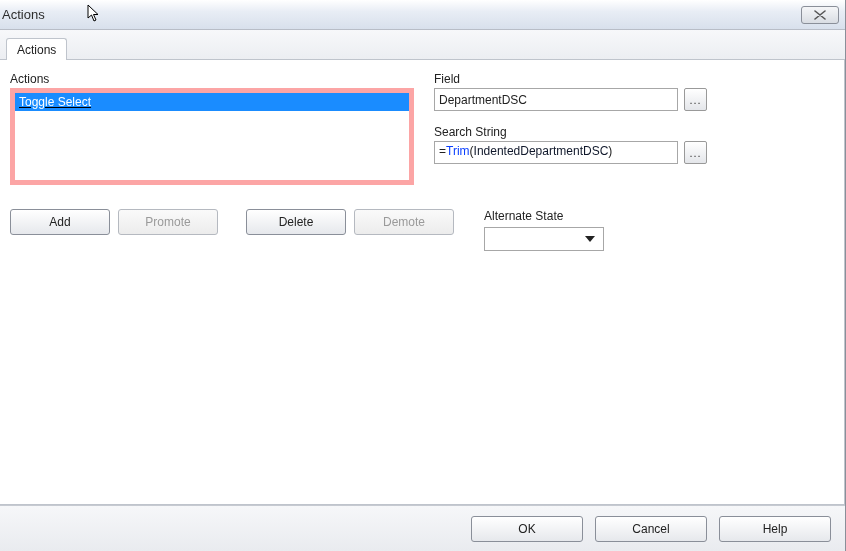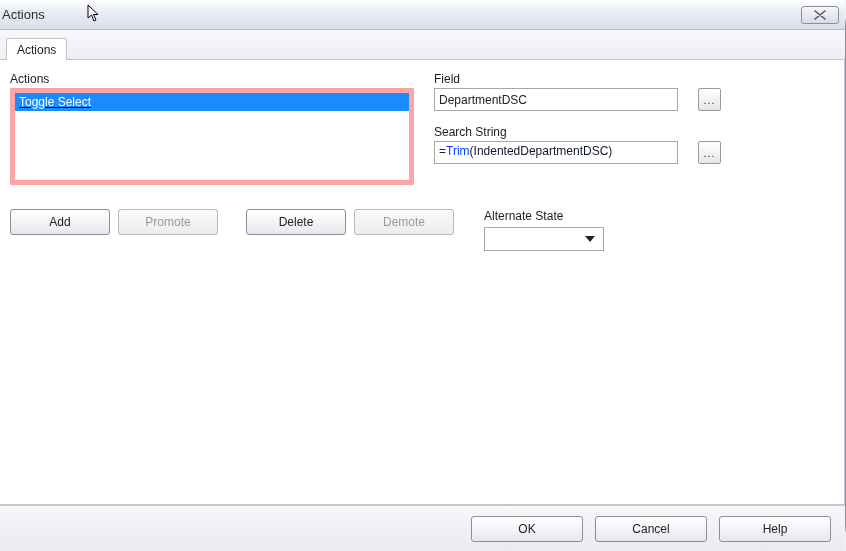--- a/index.html
+++ b/index.html
@@ -7,21 +7,20 @@
       width: 846px; height: 551px;
       font-family: Tahoma, Arial, sans-serif;
       font-size: 12px;
       background: #f0f0f0;
       overflow: hidden;
     }
     .window {
       width: 846px; height: 551px;
       display: flex; flex-direction: column;
       border-right: 1px solid #8a8f99;
-      border-radius: 25px;
     }
     
     .titlebar {
       height: 30px;
       background: linear-gradient(to bottom, #ffffff 0%, #e8edf5 40%, #d8e0ec 100%);
       display: flex; align-items: center;
       padding: 0 6px 0 2px;
       border-bottom: 1px solid #b8bdc7;
       position: relative;
     }
@@ -103,21 +102,21 @@
     .actions-list-item {
       padding: 2px 4px;
       font-size: 12px;
       color: #fff;
       background: #1a8cff;
       cursor: pointer;
     }
 
     .field-row {
       display: flex; align-items: center;
-      gap: 20px;
+      gap: 6px;
       margin-bottom: 14px;
     }
     .text-input {
       height: 23px;
       border: 1px solid #a7a7a7;
       background: #fff;
       padding: 2px 4px;
       font-size: 12px;
       color: #222;
       width: 244px;

